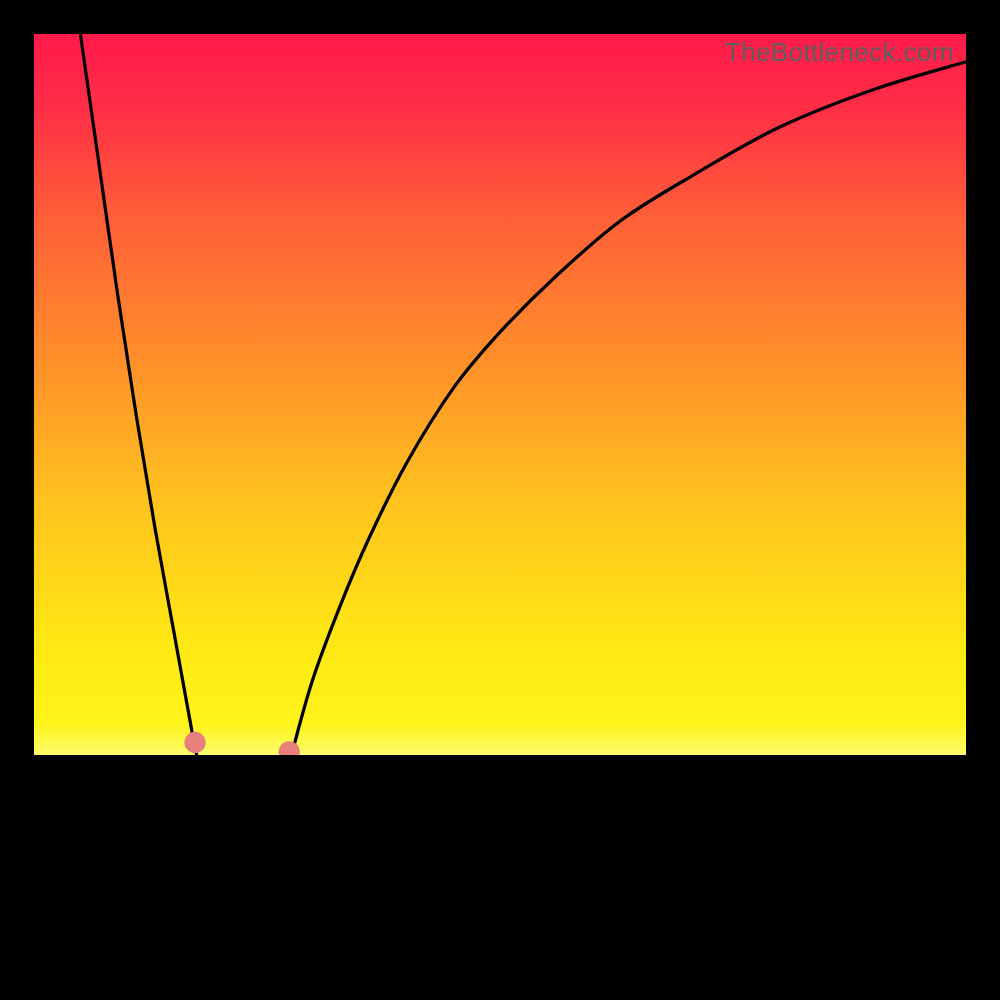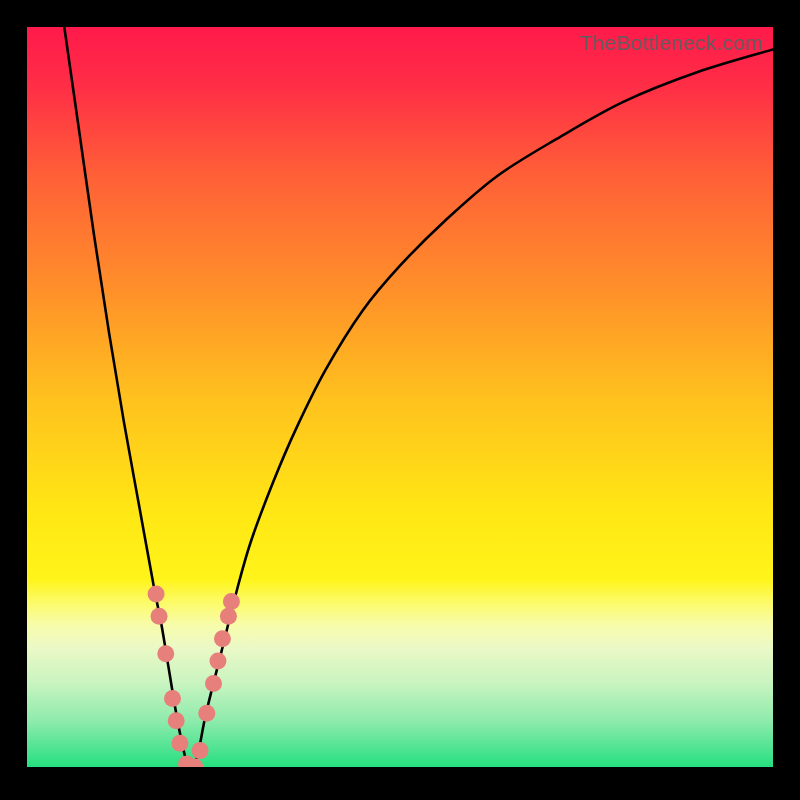--- a/index.html
+++ b/index.html
@@ -14,21 +14,21 @@
   .frame {
     position: absolute;
     inset: 0;
     background: #000;
   }
   .plot {
     position: absolute;
     left: 27px;
     top: 27px;
     width: 746px;
-    height: 740px;
+    height: 577px;
     overflow: hidden;
   }
   .gradient {
     position: absolute;
     inset: 0;
   }
   .watermark {
     position: absolute;
     top: 4px;
     right: 10px;

